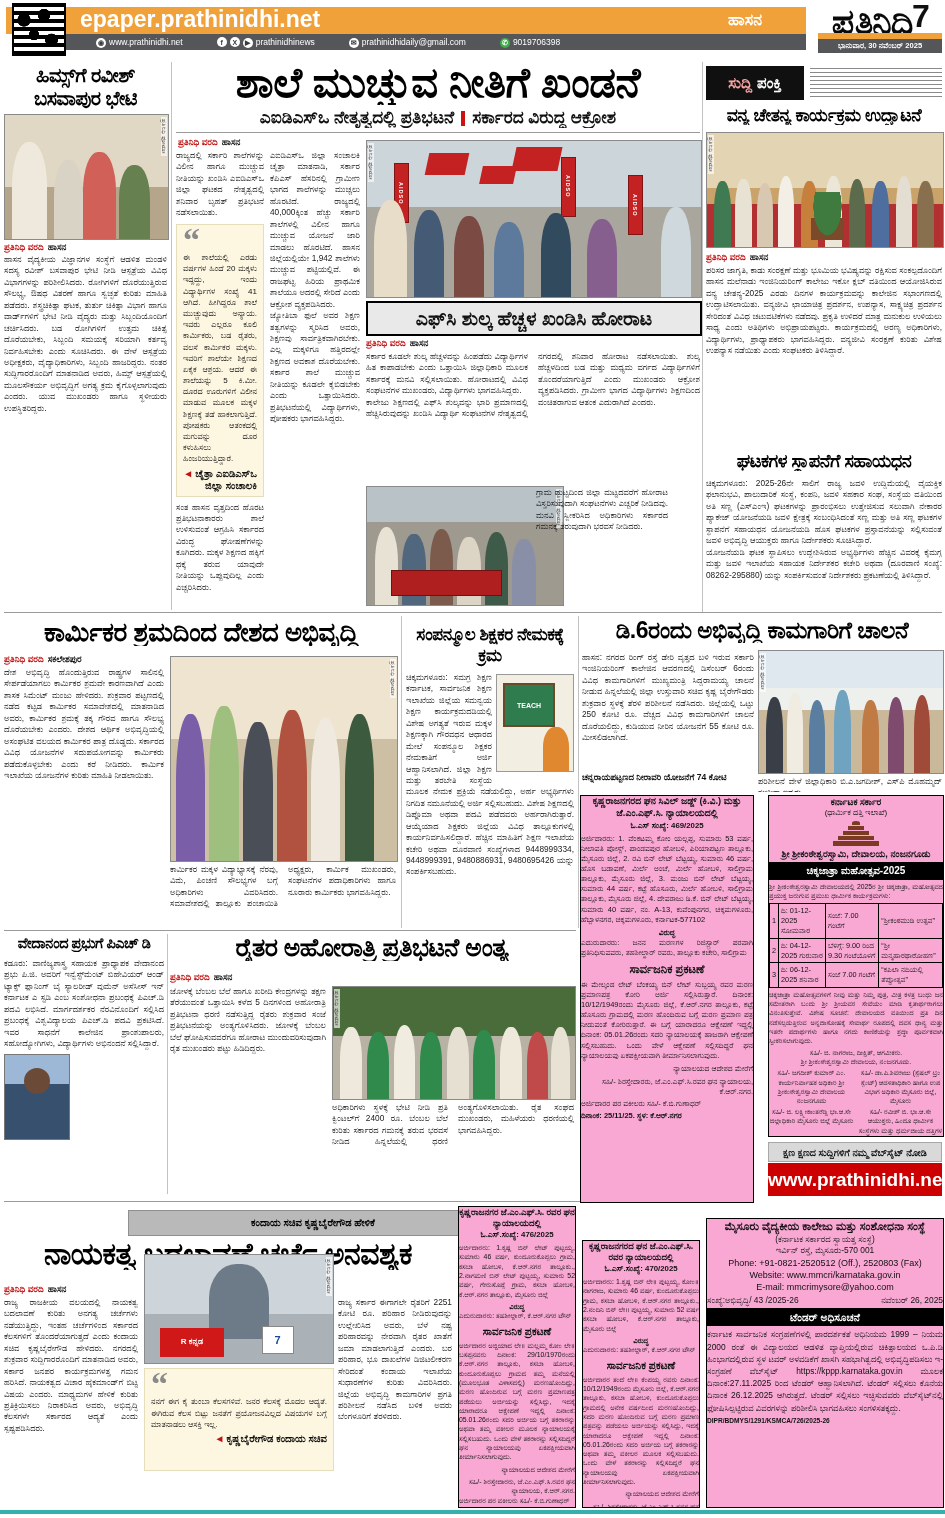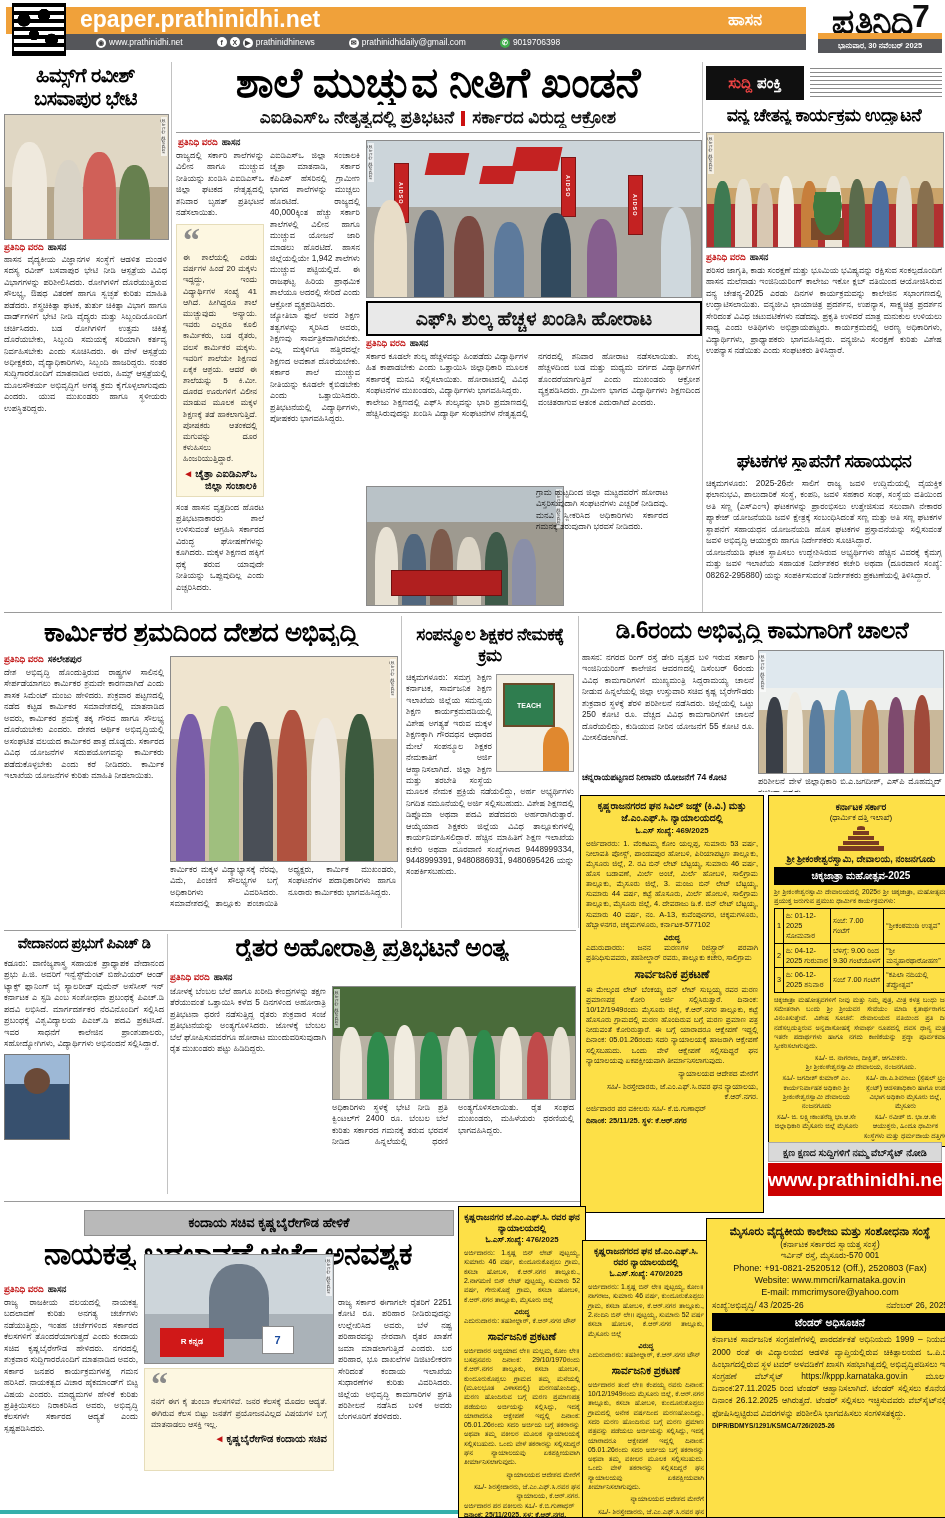--- a/index.html
+++ b/index.html
@@ -16,39 +16,39 @@
   .hr{position:absolute;height:1px;background:#9a9a9a;}
   .ph{position:absolute;overflow:hidden;border:1px solid #8a8a8a;background:#cfc9bd;}
   .fg{position:absolute;bottom:0;border-radius:45% 45% 0 0;}
   .pcredit{position:absolute;top:2px;right:1px;writing-mode:vertical-rl;font-size:5.5px;
            color:#222;background:rgba(255,255,255,.65);padding:2px 0;letter-spacing:.5px;}
   .quote-box{background:#fdf7e1;border:1px solid #e6ddba;padding:5px 6px 4px 6px;position:relative;}
   .quote-box .qm{font-family:"Liberation Serif",serif;font-size:34px;line-height:.6;color:#8a8a8a;font-weight:bold;display:block;}
   .quote-box .qt{font-size:8px;line-height:1.4;text-align:justify;display:block;margin-top:2px;}
   .quote-box .qa{display:block;text-align:right;font-size:10px;font-weight:bold;margin-top:3px;}
   .quote-box .qa .arrow{color:#c11212;margin-right:2px;}
-  .notice{border:1.5px solid #000;background:#fde047;font-size:7.5px;line-height:1.35;padding:5px;}
+  .notice{border:1.5px solid #000;background:#f9a8d4;font-size:7.5px;line-height:1.35;}
   .notice .nh{font-weight:bold;text-align:center;font-size:9.3px;line-height:1.25;}
   .notice .ncase{text-align:center;font-weight:bold;font-size:7.8px;margin:2px 0;}
   .notice .nsec{text-align:center;font-weight:bold;font-size:11.5px;margin:4px 0 2px 0;}
   .notice .nsig{text-align:right;margin-top:3px;}
   .notice p{margin:0 0 3px 0;text-align:justify;}
   .placard{position:absolute;background:#c42222;color:#fff;writing-mode:vertical-rl;
            font-size:5.5px;font-weight:bold;display:flex;align-items:center;justify-content:center;
            border:1px solid #7e1414;letter-spacing:1px;}
   .flag{position:absolute;background:#c42222;transform:skewX(-12deg);}
   .pinstripe{background:repeating-linear-gradient(180deg,#8a8a8a 0 1px,transparent 1px 4px);}
   .tag-box{background:#101010;color:#fff;display:flex;align-items:center;justify-content:center;gap:5px;
            font-weight:bold;font-size:15px;}
-  .tag-box .y{color:#ef4444;}
+  .tag-box .y{color:#fca5a5;}
   .sub-divider{display:inline-block;width:4px;height:15px;background:#cc1111;margin:0 7px;vertical-align:middle;}
   .boxed-head{border:2px solid #000;background:#e9e9e9;display:flex;align-items:center;justify-content:center;
               font-weight:bold;font-size:19px;}
   .kicker{background:#b9b9b9;color:#000;display:flex;align-items:center;justify-content:center;
-          font-weight:bold;font-size:13px;border:1px solid #8f8f8f;}
+          font-weight:bold;font-size:10px;border:1px solid #8f8f8f;margin-left:44px;}
   table.sched{border-collapse:collapse;width:100%;font-size:7.3px;}
   table.sched td{border:1px solid #000;padding:2px;vertical-align:middle;}
   .qr{background:
       radial-gradient(circle at 20% 30%, #000 12%, transparent 13%),
       radial-gradient(circle at 60% 20%, #000 12%, transparent 13%),
       radial-gradient(circle at 40% 60%, #000 12%, transparent 13%),
       radial-gradient(circle at 75% 70%, #000 12%, transparent 13%),
       repeating-linear-gradient(0deg,#000 0 4px,#fff 4px 8px),
       repeating-linear-gradient(90deg,#000 0 4px,#fff 4px 8px);
       border:2px solid #000;}

